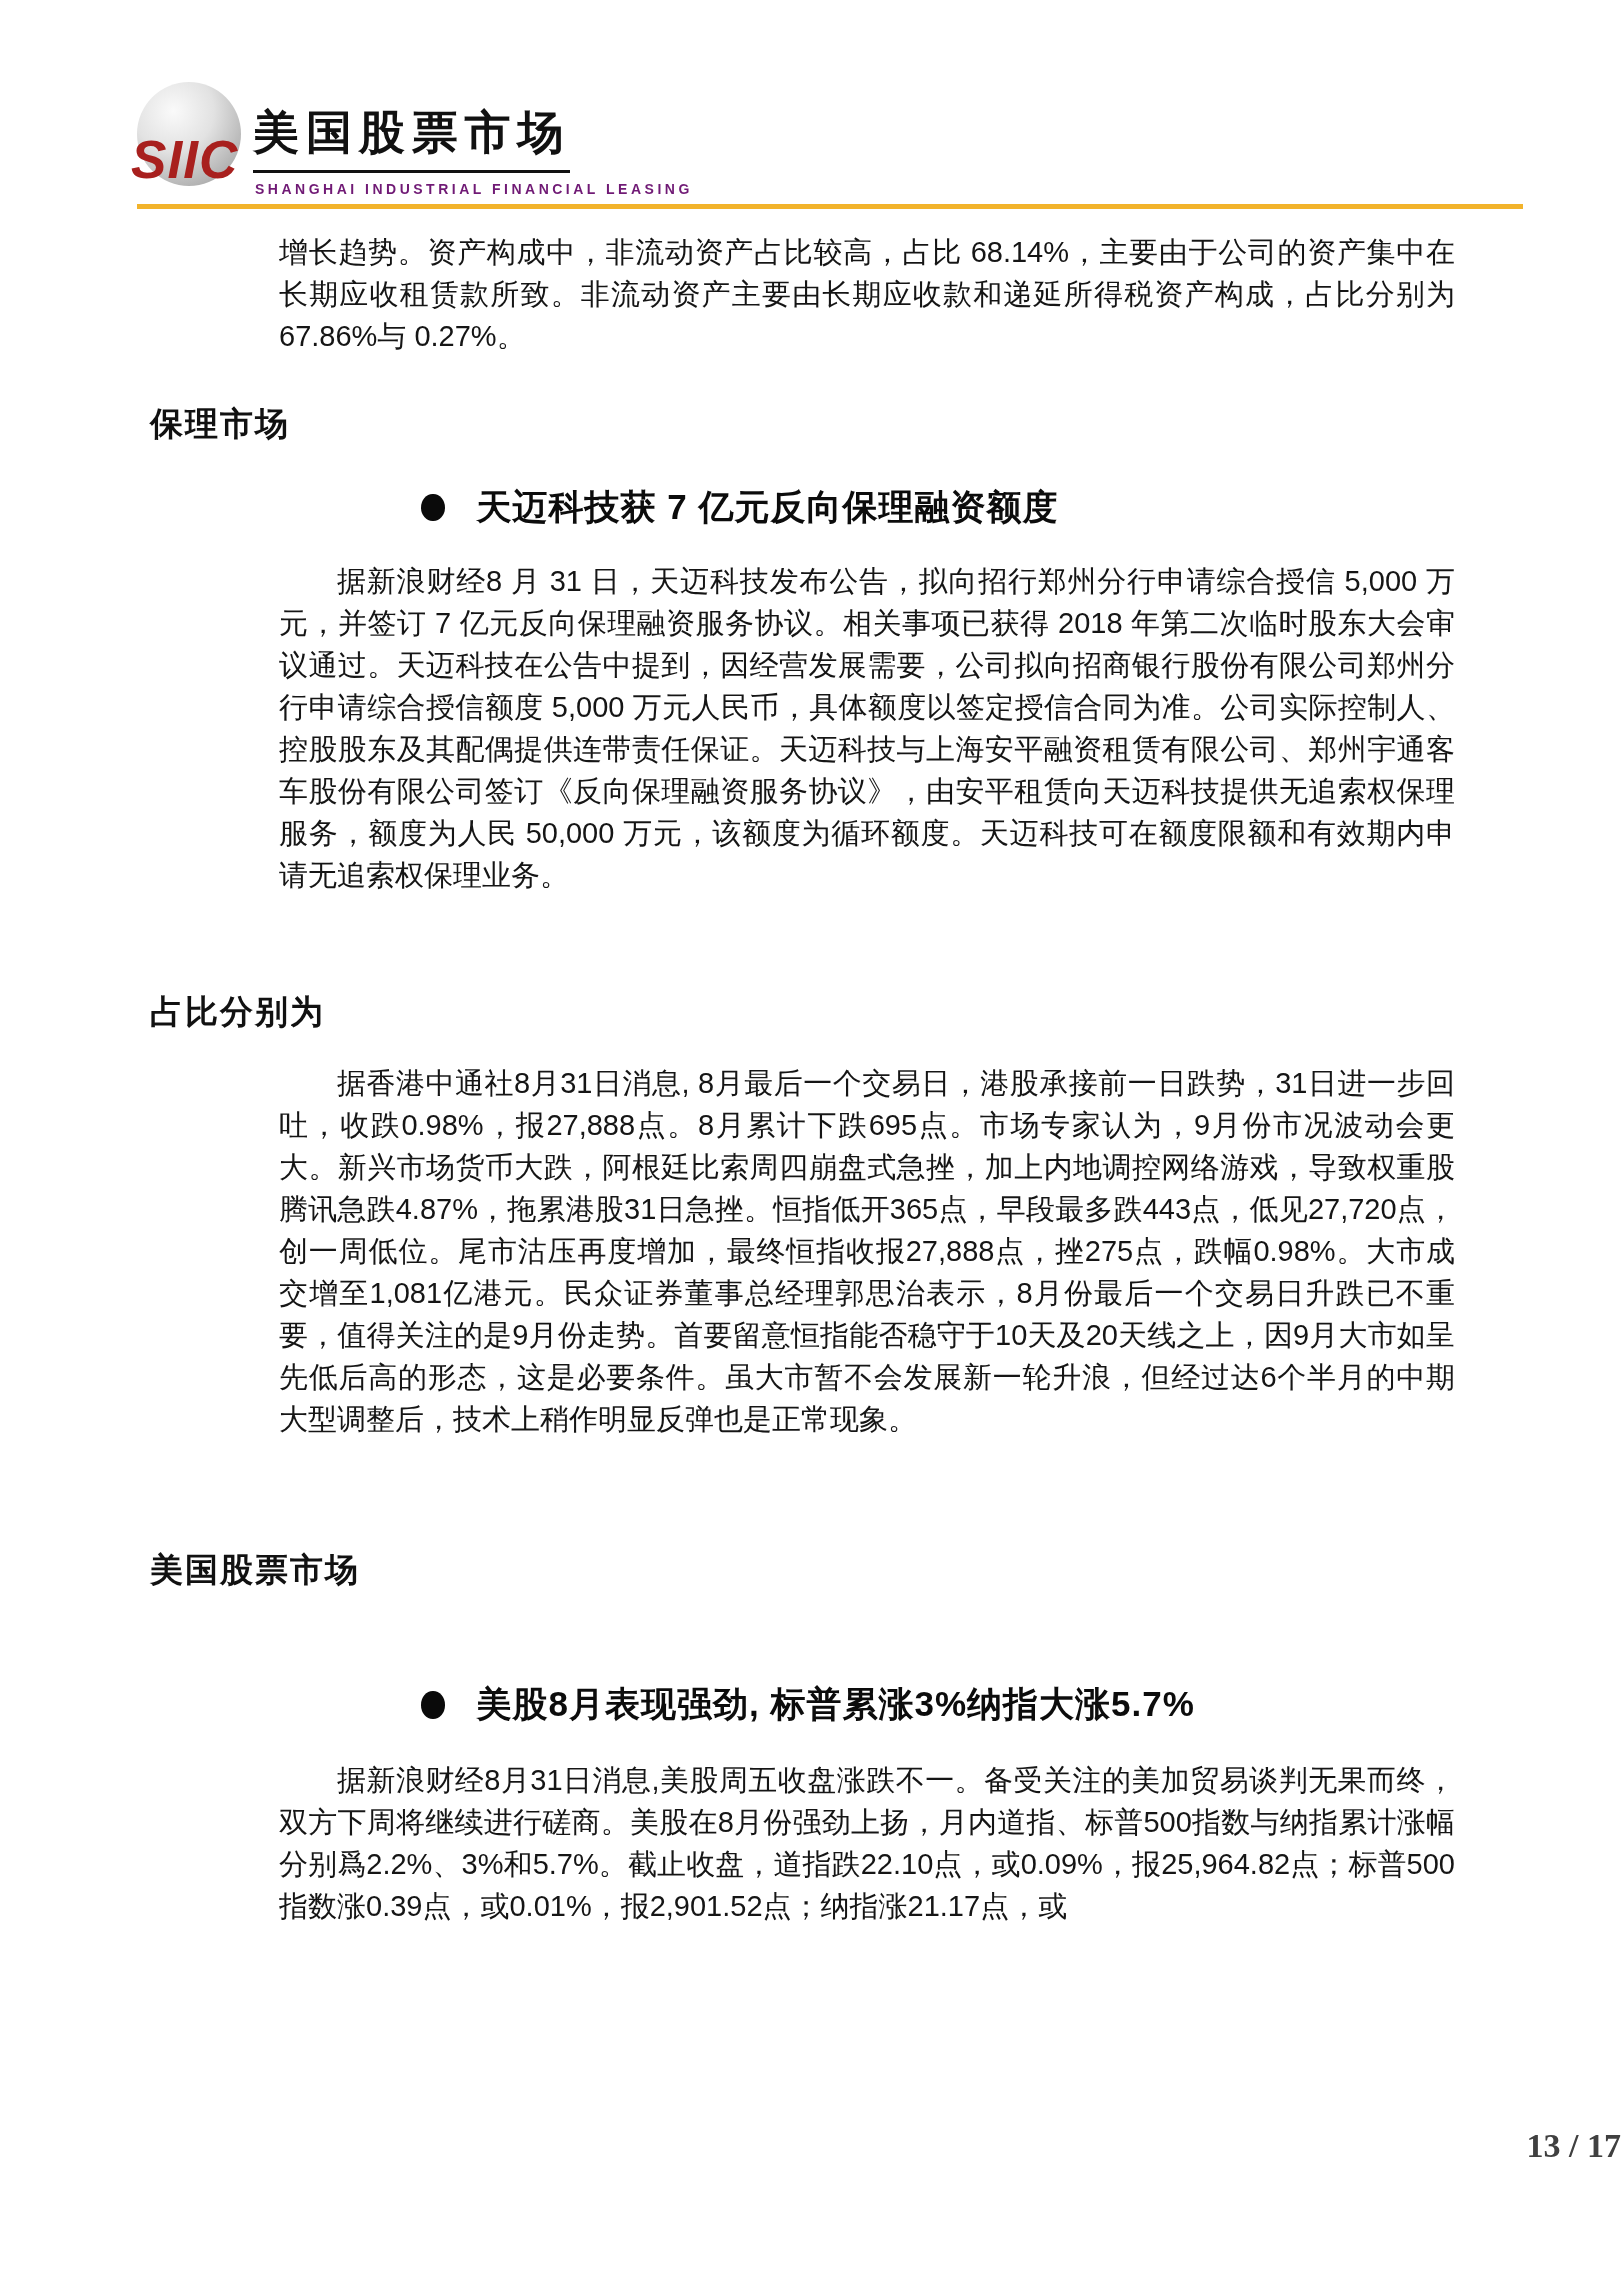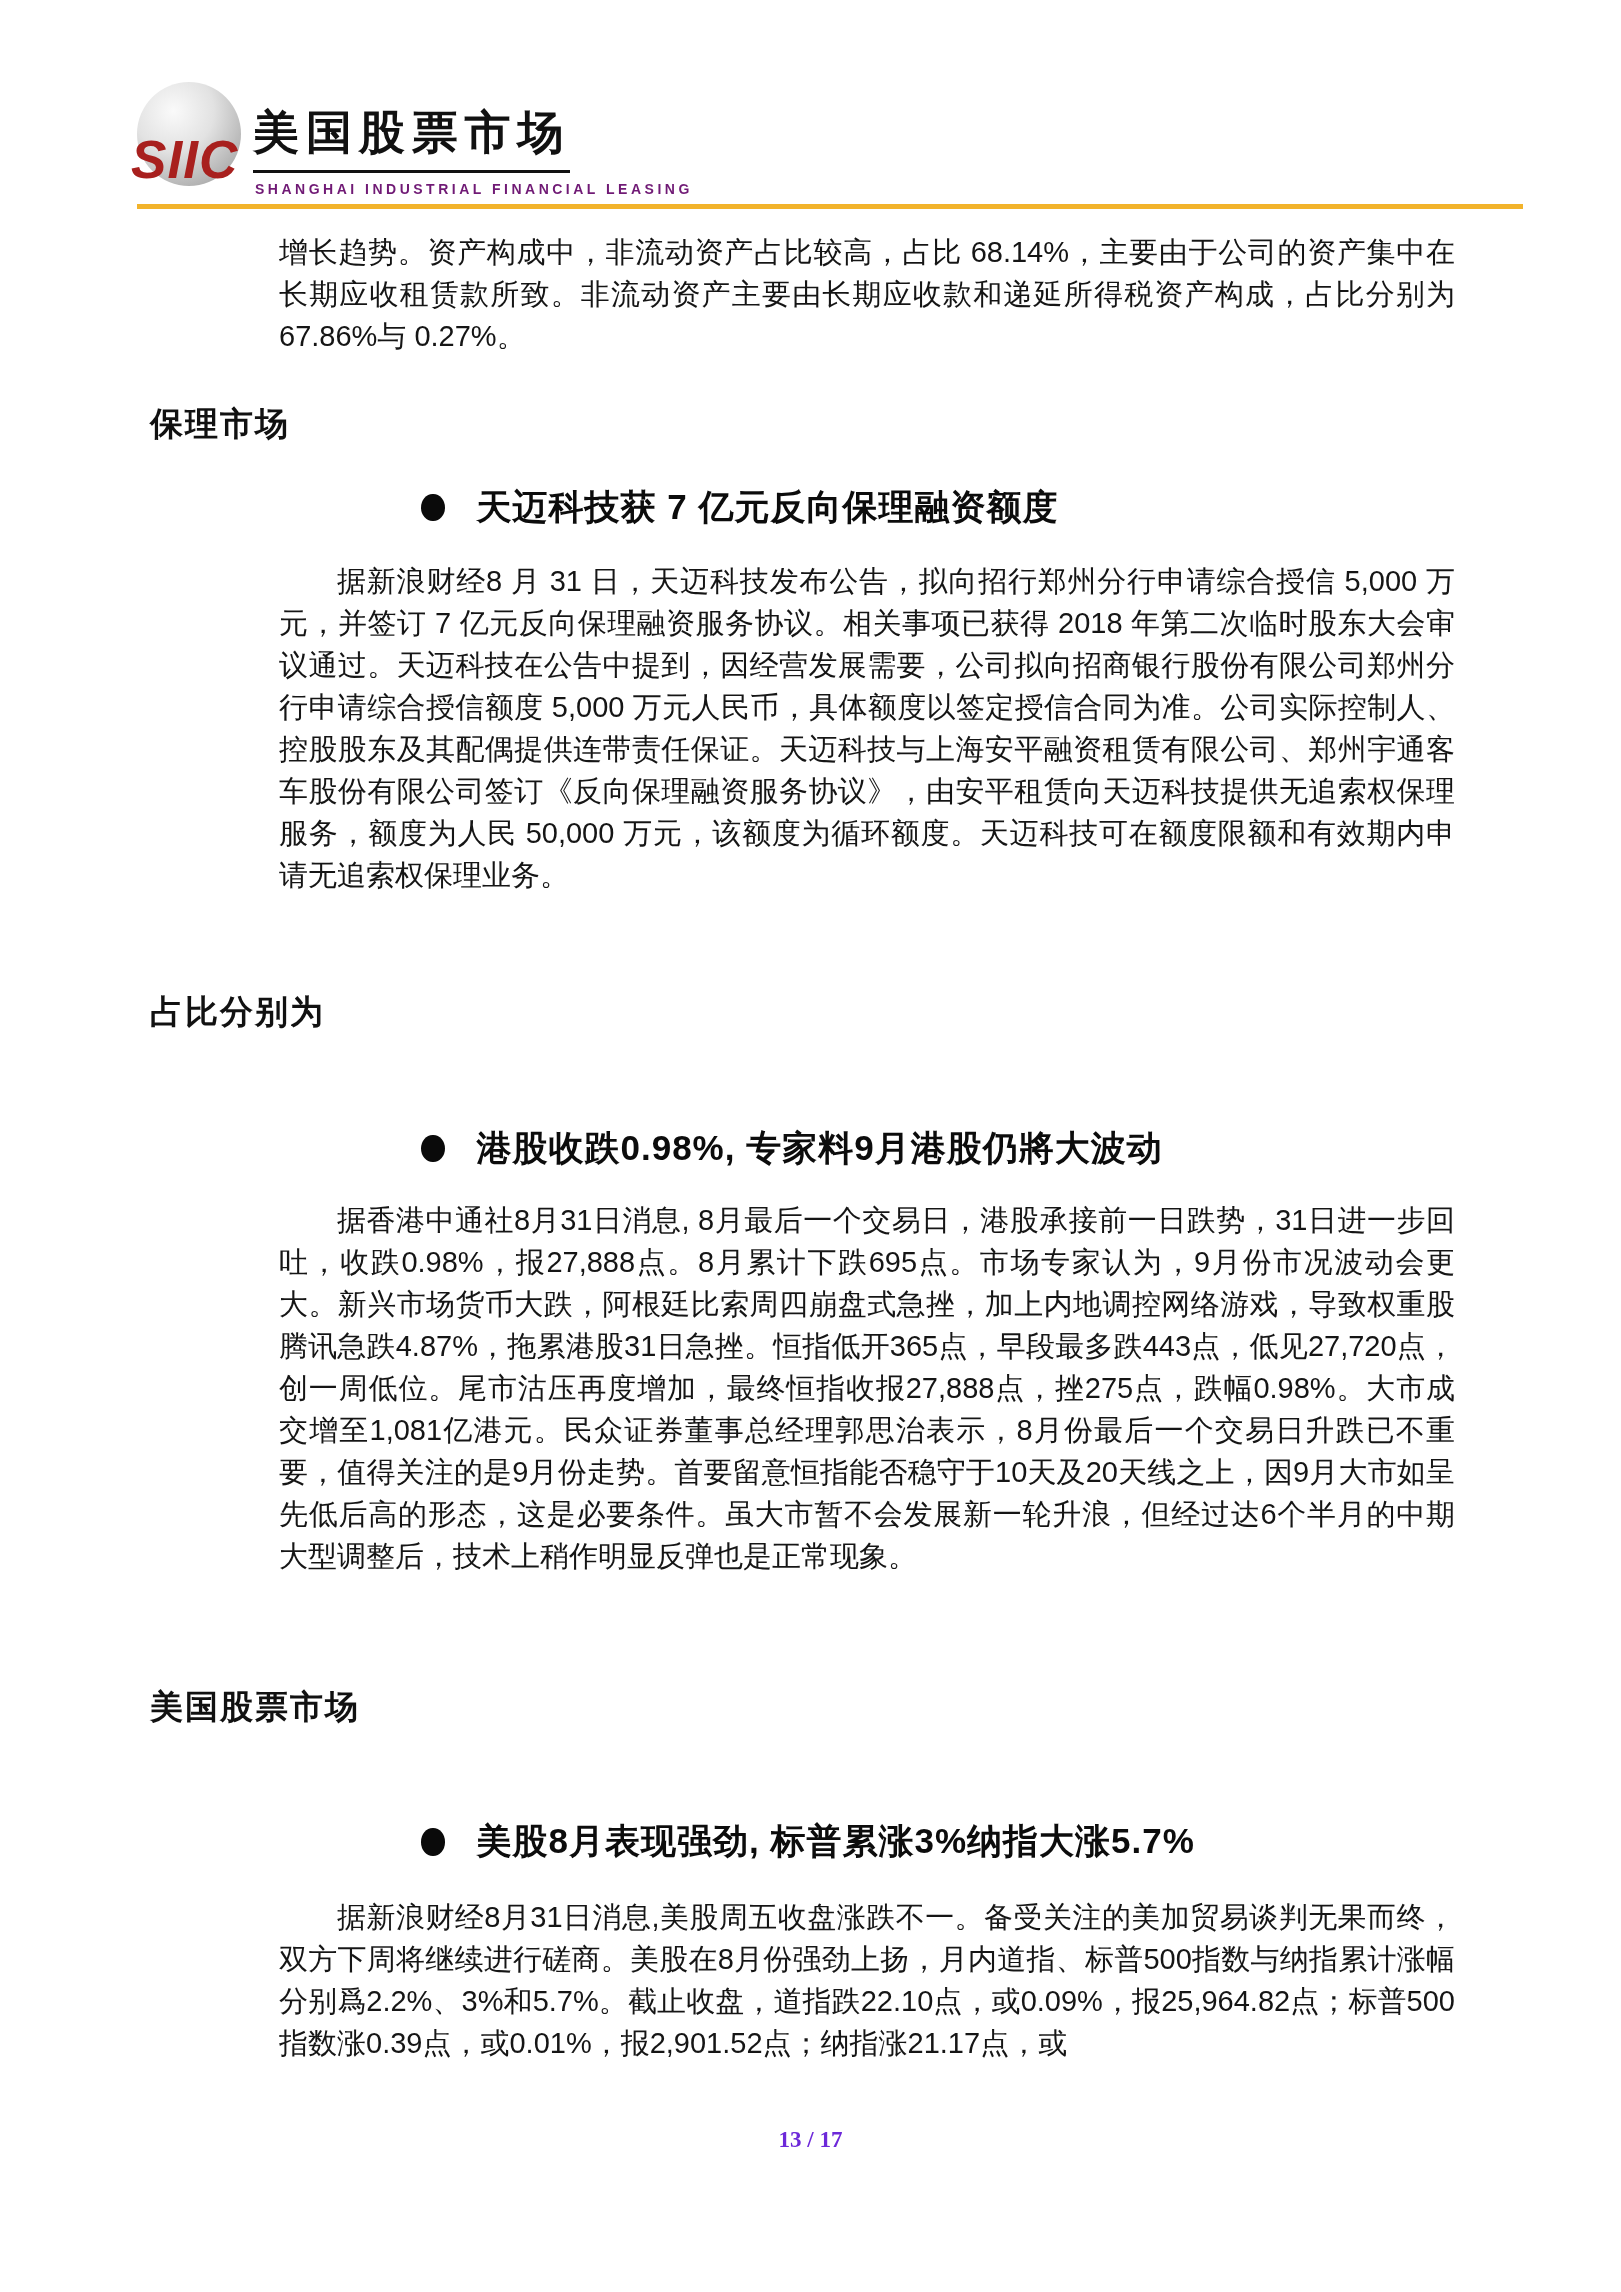--- a/index.html
+++ b/index.html
@@ -81,23 +81,23 @@
     font-size:35px; font-weight:700; color:#0c0c0c;
     letter-spacing:1px; white-space:nowrap;
   }
   .p-1 { margin-top:29px; }
   .p-2 { margin-top:27.4px; }
   .p-3 { margin-top:31px; }
 
   
   .footer {
     position:absolute; left:0; top:2127px; width:1621px;
-    text-align:center;
+    text-align:right;
     font-family:"Liberation Serif","DejaVu Serif",serif;
-    font-size:23px; font-weight:700; color:#6d28d9;
+    font-size:34px; font-weight:700; color:#404040;
   }
 </style>
 </head>
 <body>
 
 <div class="page">
 
   <div class="logo">
     <div class="logo-sphere"></div>
     <div class="logo-acronym" style="color: rgb(168, 32, 30);">SIIC</div>
@@ -112,24 +112,20 @@
     <p class="body-par">增长趋势。资产构成中，非流动资产占比较高，占比 68.14%，主要由于公司的资产集中在长期应收租赁款所致。非流动资产主要由长期应收款和递延所得税资产构成，占比分别为 67.86%与 0.27%。</p>
 
     <h2 class="section-heading h-1">保理市场</h2>
     <div class="bullet-row b-1">
       <span class="bullet-dot"></span>
       <span class="bullet-headline">天迈科技获 7 亿元反向保理融资额度</span>
     </div>
     <p class="body-par indent p-1">据新浪财经8 月 31 日，天迈科技发布公告，拟向招行郑州分行申请综合授信 5,000 万元，并签订 7 亿元反向保理融资服务协议。相关事项已获得 2018 年第二次临时股东大会审议通过。天迈科技在公告中提到，因经营发展需要，公司拟向招商银行股份有限公司郑州分行申请综合授信额度 5,000 万元人民币，具体额度以签定授信合同为准。公司实际控制人、控股股东及其配偶提供连带责任保证。天迈科技与上海安平融资租赁有限公司、郑州宇通客车股份有限公司签订《反向保理融资服务协议》，由安平租赁向天迈科技提供无追索权保理服务，额度为人民 50,000 万元，该额度为循环额度。天迈科技可在额度限额和有效期内申请无追索权保理业务。</p>
 
     <h2 class="section-heading h-2">占比分别为</h2>
-    <div class="bullet-row b-2">
-      <span class="bullet-dot"></span>
-      <span class="bullet-headline">港股收跌0.98%, 专家料9月港股仍將大波动</span>
-    </div>
     <p class="body-par indent p-2">据香港中通社8月31日消息, 8月最后一个交易日，港股承接前一日跌势，31日进一步回吐，收跌0.98%，报27,888点。8月累计下跌695点。市场专家认为，9月份市况波动会更大。新兴市场货币大跌，阿根廷比索周四崩盘式急挫，加上内地调控网络游戏，导致权重股腾讯急跌4.87%，拖累港股31日急挫。恒指低开365点，早段最多跌443点，低见27,720点，创一周低位。尾市沽压再度增加，最终恒指收报27,888点，挫275点，跌幅0.98%。大市成交增至1,081亿港元。民众证券董事总经理郭思治表示，8月份最后一个交易日升跌已不重要，值得关注的是9月份走势。首要留意恒指能否稳守于10天及20天线之上，因9月大市如呈先低后高的形态，这是必要条件。虽大市暂不会发展新一轮升浪，但经过达6个半月的中期大型调整后，技术上稍作明显反弹也是正常现象。</p>
 
     <h2 class="section-heading h-3">美国股票市场</h2>
     <div class="bullet-row b-3">
       <span class="bullet-dot"></span>
       <span class="bullet-headline">美股8月表现强劲, 标普累涨3%纳指大涨5.7%</span>
     </div>
     <p class="body-par indent p-3">据新浪财经8月31日消息,美股周五收盘涨跌不一。备受关注的美加贸易谈判无果而终，双方下周将继续进行磋商。美股在8月份强劲上扬，月内道指、标普500指数与纳指累计涨幅分别爲2.2%、3%和5.7%。截止收盘，道指跌22.10点，或0.09%，报25,964.82点；标普500指数涨0.39点，或0.01%，报2,901.52点；纳指涨21.17点，或</p>
 
   </div>

